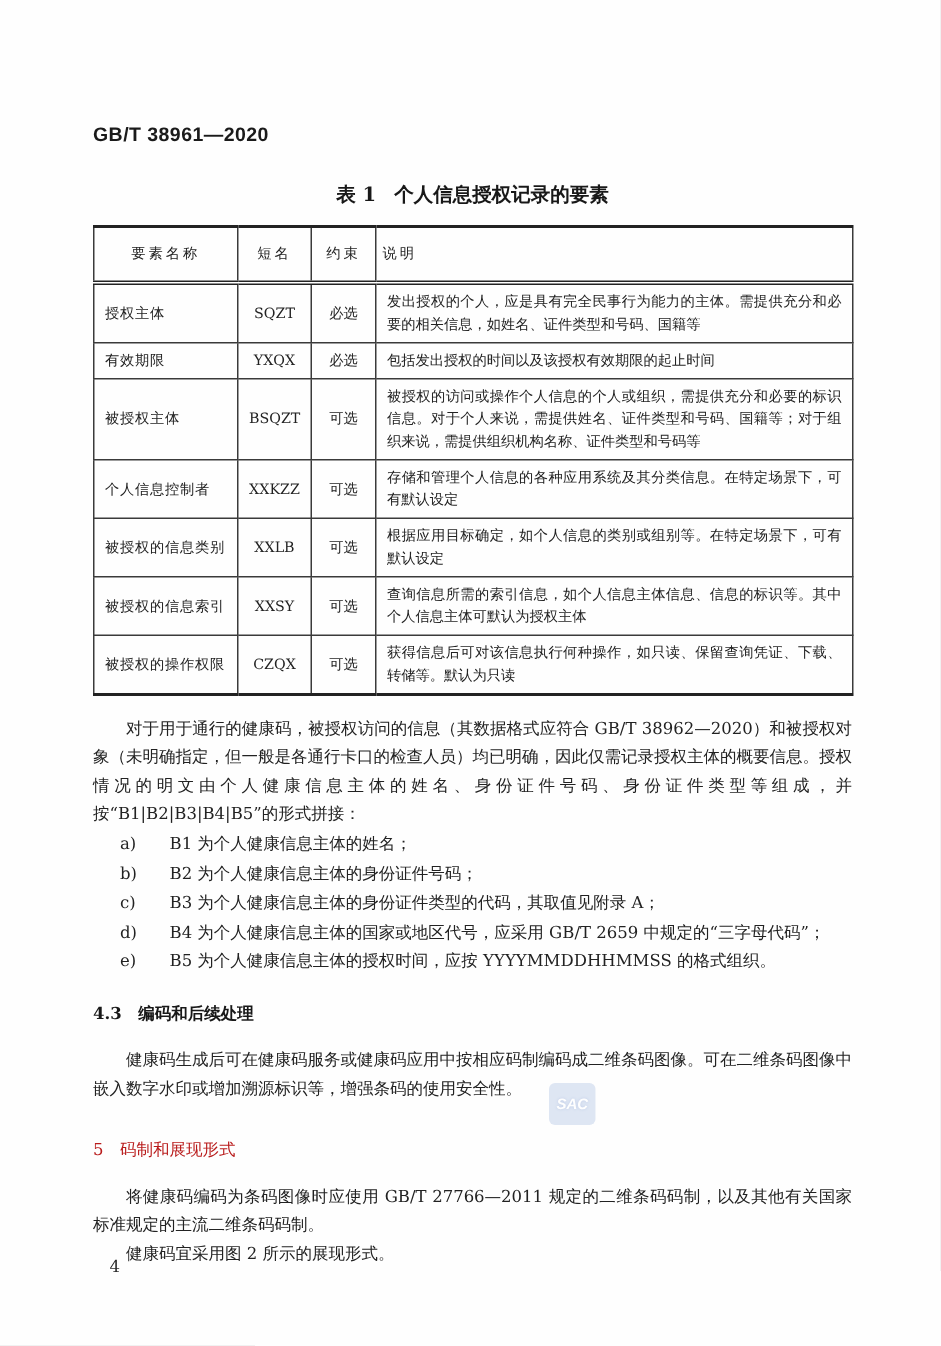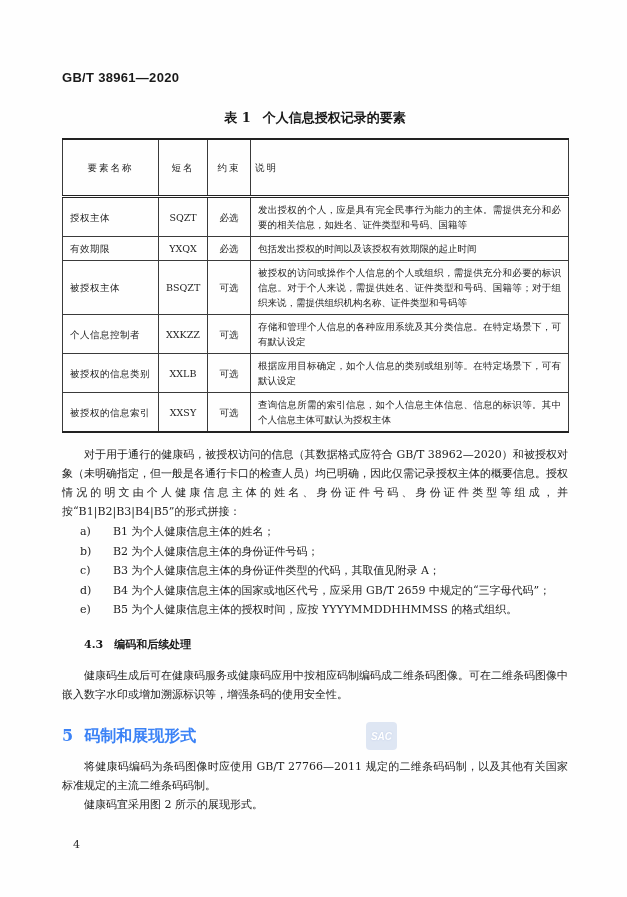--- a/index.html
+++ b/index.html
@@ -14,20 +14,21 @@
     font-family: "DejaVu Serif", "Liberation Serif", serif;
     padding: 70px 59px 0 62px;
     overflow: hidden;
   }
   .doc-header {
     font-family: "Liberation Sans", sans-serif;
     font-weight: 700;
     font-size: 13px;
     letter-spacing: 0.3px;
     color: #1a1a1a;
+    margin-top: 12px;
   }
   .table-title {
     margin-top: 24px;
     text-align: center;
     font-weight: 700;
     font-size: 13px;
     color: #181818;
   }
   .table-title .tgap { display: inline-block; width: 12px; }
   table.gb-table {
@@ -44,21 +45,21 @@
     padding: 4px 7px;
     vertical-align: middle;
   }
   table.gb-table { border-top: 2px solid #222; }
   table.gb-table thead th {
     border-top: 2px solid #222;
     border-bottom: 3px double #222;
     font-weight: 400;
     text-align: center;
     letter-spacing: 2px;
-    padding: 20px 4px;
+    padding: 10px 4px;
   }
   table.gb-table tbody tr:last-child td { border-bottom: 2px solid #222; }
   .c1 { width: 96px; text-align: left; letter-spacing: 0.5px; }
   .c2 { width: 49px; text-align: center; }
   .c3 { width: 43px; text-align: center; }
   .c4 { width: 318px; text-align: justify; text-justify: inter-ideograph; }
   .body-text { font-size: 11px; line-height: 19px; color: #222; }
   p.para {
     text-align: justify;
     text-justify: inter-ideograph;
@@ -67,27 +68,26 @@
   .intro { margin-top: 12px; }
   .list { margin-top: 1px; }
   .li { display: flex; line-height: 19.5px; }
   .li-label { margin-left: 18px; width: 33px; flex: 0 0 33px; }
   .li-text { flex: 1; }
   .sub-heading {
     margin-top: 15px;
     font-weight: 700;
     font-size: 11px;
     color: #181818;
-    margin-left: 22px;
   }
   .chapter-heading {
     margin-top: 22px;
-    font-weight: 700;
-    font-size: 16px;
-    color: #3b82f6;
+    font-weight: 400;
+    font-size: 11px;
+    color: #b91c1c;
   }
   .hgap { display: inline-block; width: 11px; }
   .after-heading { margin-top: 12px; }
   .sec5-sub { margin-top: 21px; }
   .last-line { margin-top: 0; }
   .watermark {
     position: absolute;
     left: 366px;
     top: 722px;
     width: 31px;
@@ -161,20 +161,26 @@
         <td class="c2">XXLB</td>
         <td class="c3">可选</td>
         <td class="c4">根据应用目标确定，如个人信息的类别或组别等。在特定场景下，可有默认设定</td>
       </tr>
       <tr>
         <td class="c1">被授权的信息索引</td>
         <td class="c2">XXSY</td>
         <td class="c3">可选</td>
         <td class="c4">查询信息所需的索引信息，如个人信息主体信息、信息的标识等。其中个人信息主体可默认为授权主体</td>
       </tr>
+      <tr>
+        <td class="c1">被授权的操作权限</td>
+        <td class="c2">CZQX</td>
+        <td class="c3">可选</td>
+        <td class="c4">获得信息后可对该信息执行何种操作，如只读、保留查询凭证、下载、转储等。默认为只读</td>
+      </tr>
     </tbody>
   </table>
 
   <div class="body-text">
     <p class="para intro">对于用于通行的健康码，被授权访问的信息（其数据格式应符合 GB/T 38962—2020）和被授权对象（未明确指定，但一般是各通行卡口的检查人员）均已明确，因此仅需记录授权主体的概要信息。授权情况的明文由个人健康信息主体的姓名、身份证件号码、身份证件类型等组成，并按“B1|B2|B3|B4|B5”的形式拼接：</p>
 
     <div class="list">
       <div class="li">
           <span class="li-label">a)</span>
           <span class="li-text">B1 为个人健康信息主体的姓名；</span>

